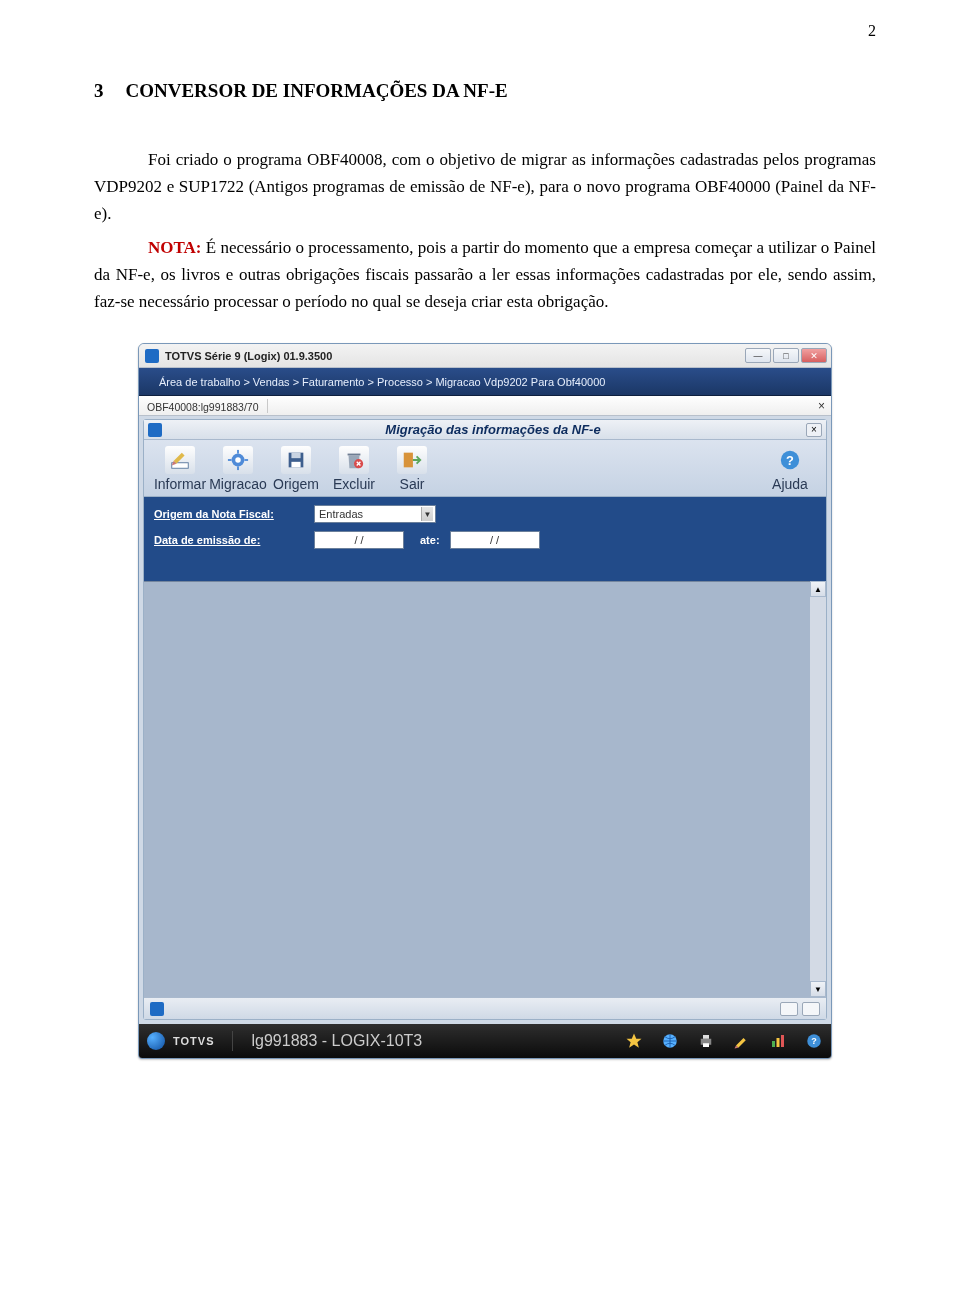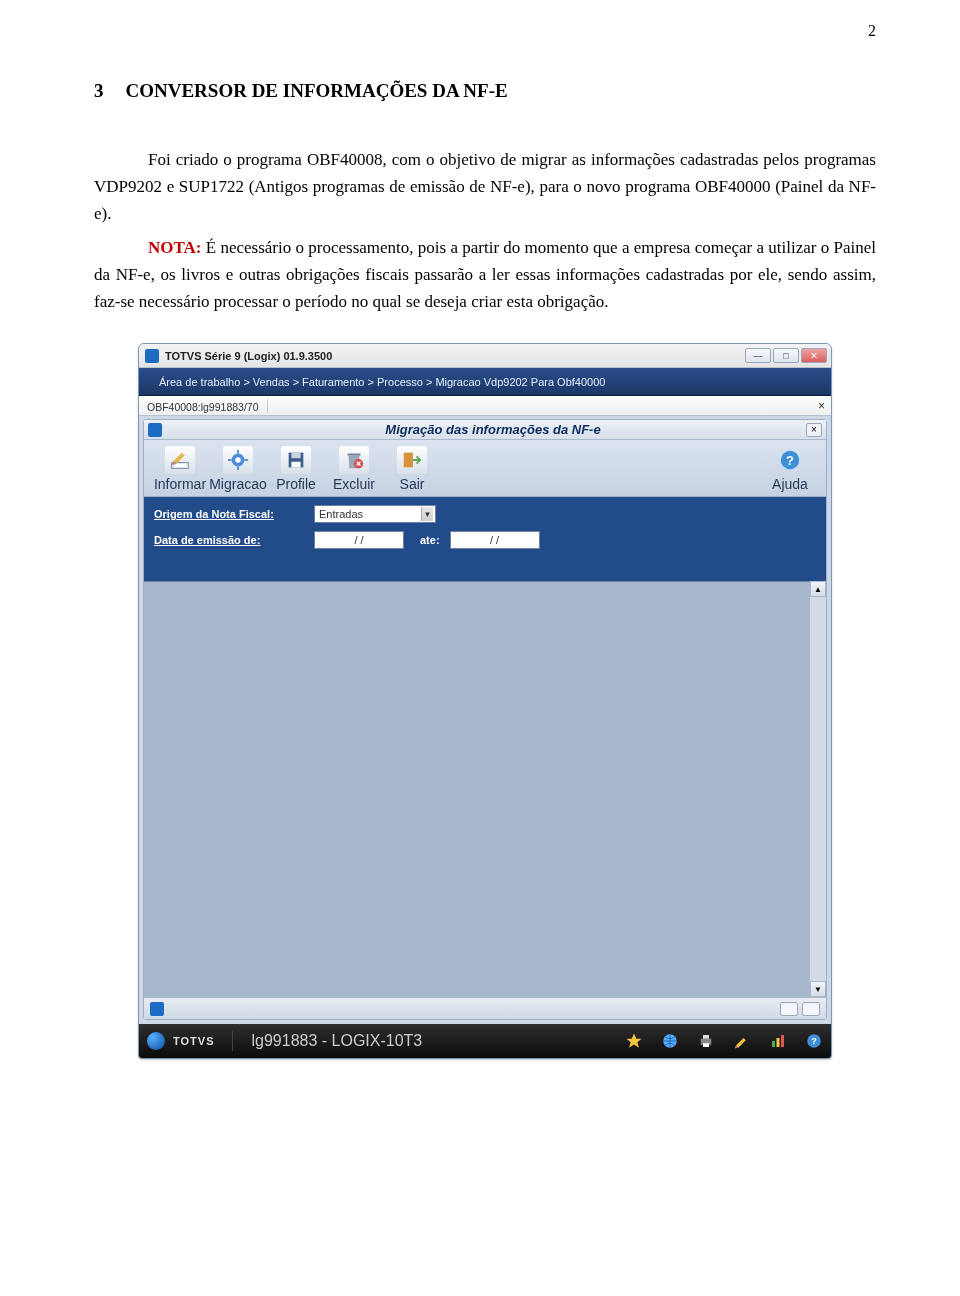--- a/index.html
+++ b/index.html
@@ -189,21 +189,21 @@
             <div class="tlabel">Migracao</div>
           </div>
           <div class="tool-btn">
             <div class="ticon">
               <svg viewBox="0 0 24 24">
                   <rect x="4" y="4" width="16" height="16" fill="#3e5f8e"></rect>
                   <rect x="7" y="4" width="10" height="6" fill="#c9d4e2"></rect>
                   <rect x="7" y="14" width="10" height="6" fill="#fff"></rect>
                 </svg>
             </div>
-            <div class="tlabel">Profile</div>
+            <div class="tlabel">Origem</div>
           </div>
           <div class="tool-btn">
             <div class="ticon">
               <svg viewBox="0 0 24 24">
                   <path d="M6 7 h12 l-1 14 h-10 Z" fill="#9aa7b8"></path>
                   <rect x="5" y="5" width="14" height="2" fill="#6e7d92"></rect>
                   <circle cx="17" cy="16" r="5" fill="#d94b4b"></circle>
                   <path d="M15 14 l4 4 M19 14 l-4 4" stroke="#fff" stroke-width="1.5"></path>
                 </svg>
             </div>

